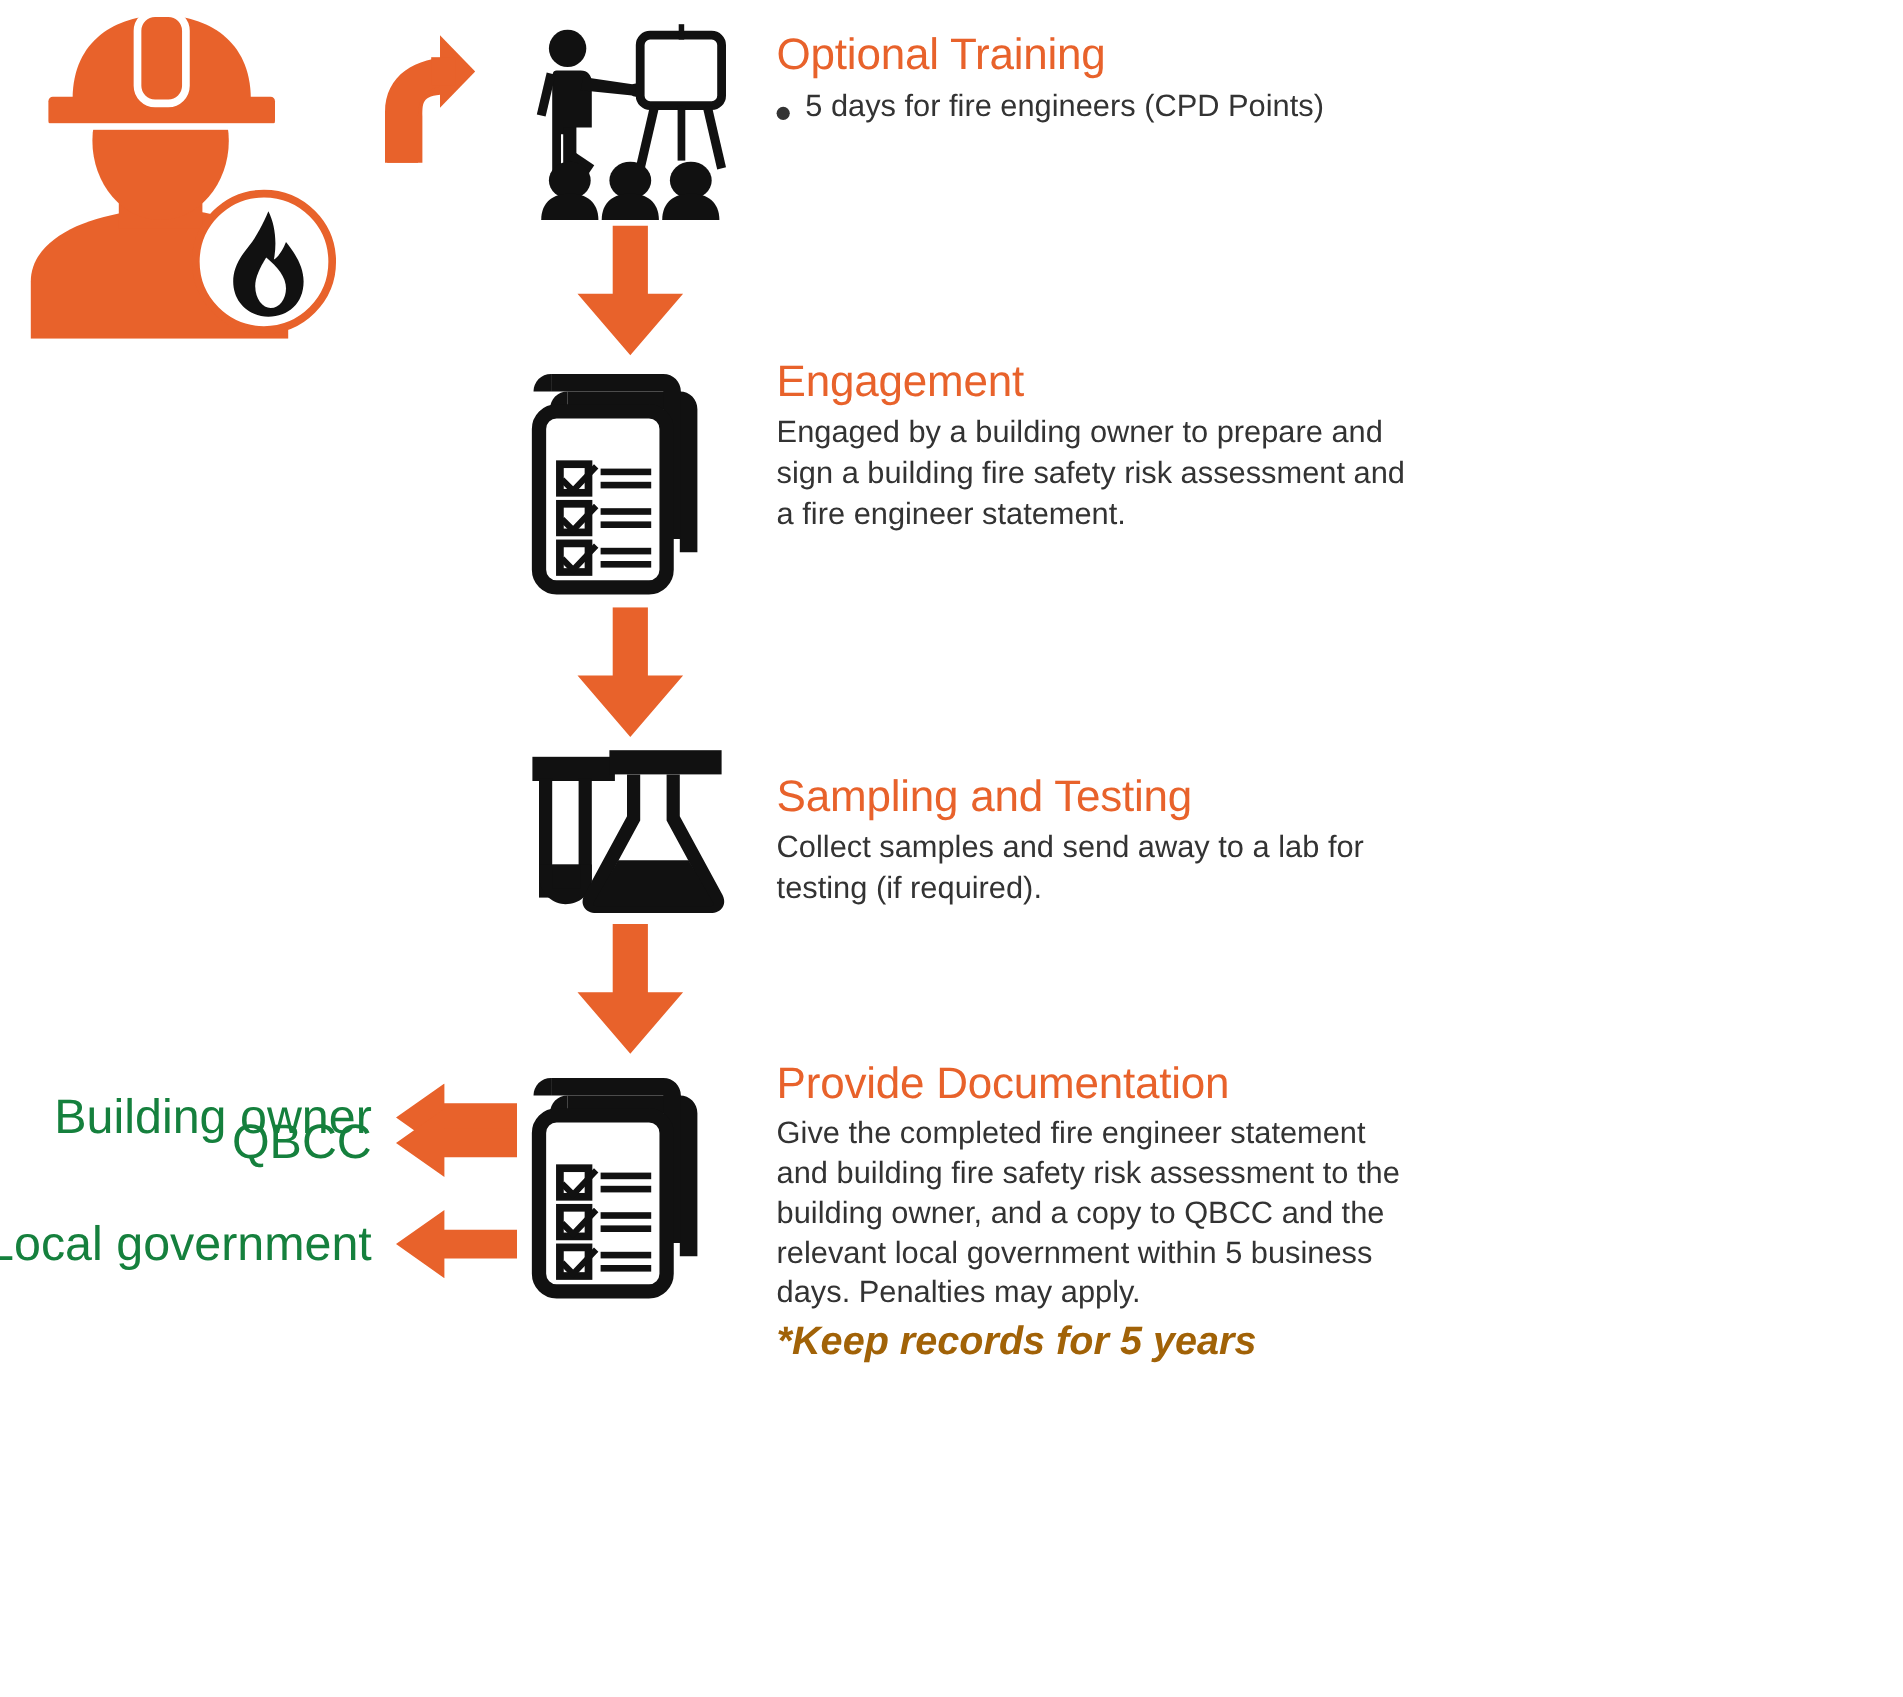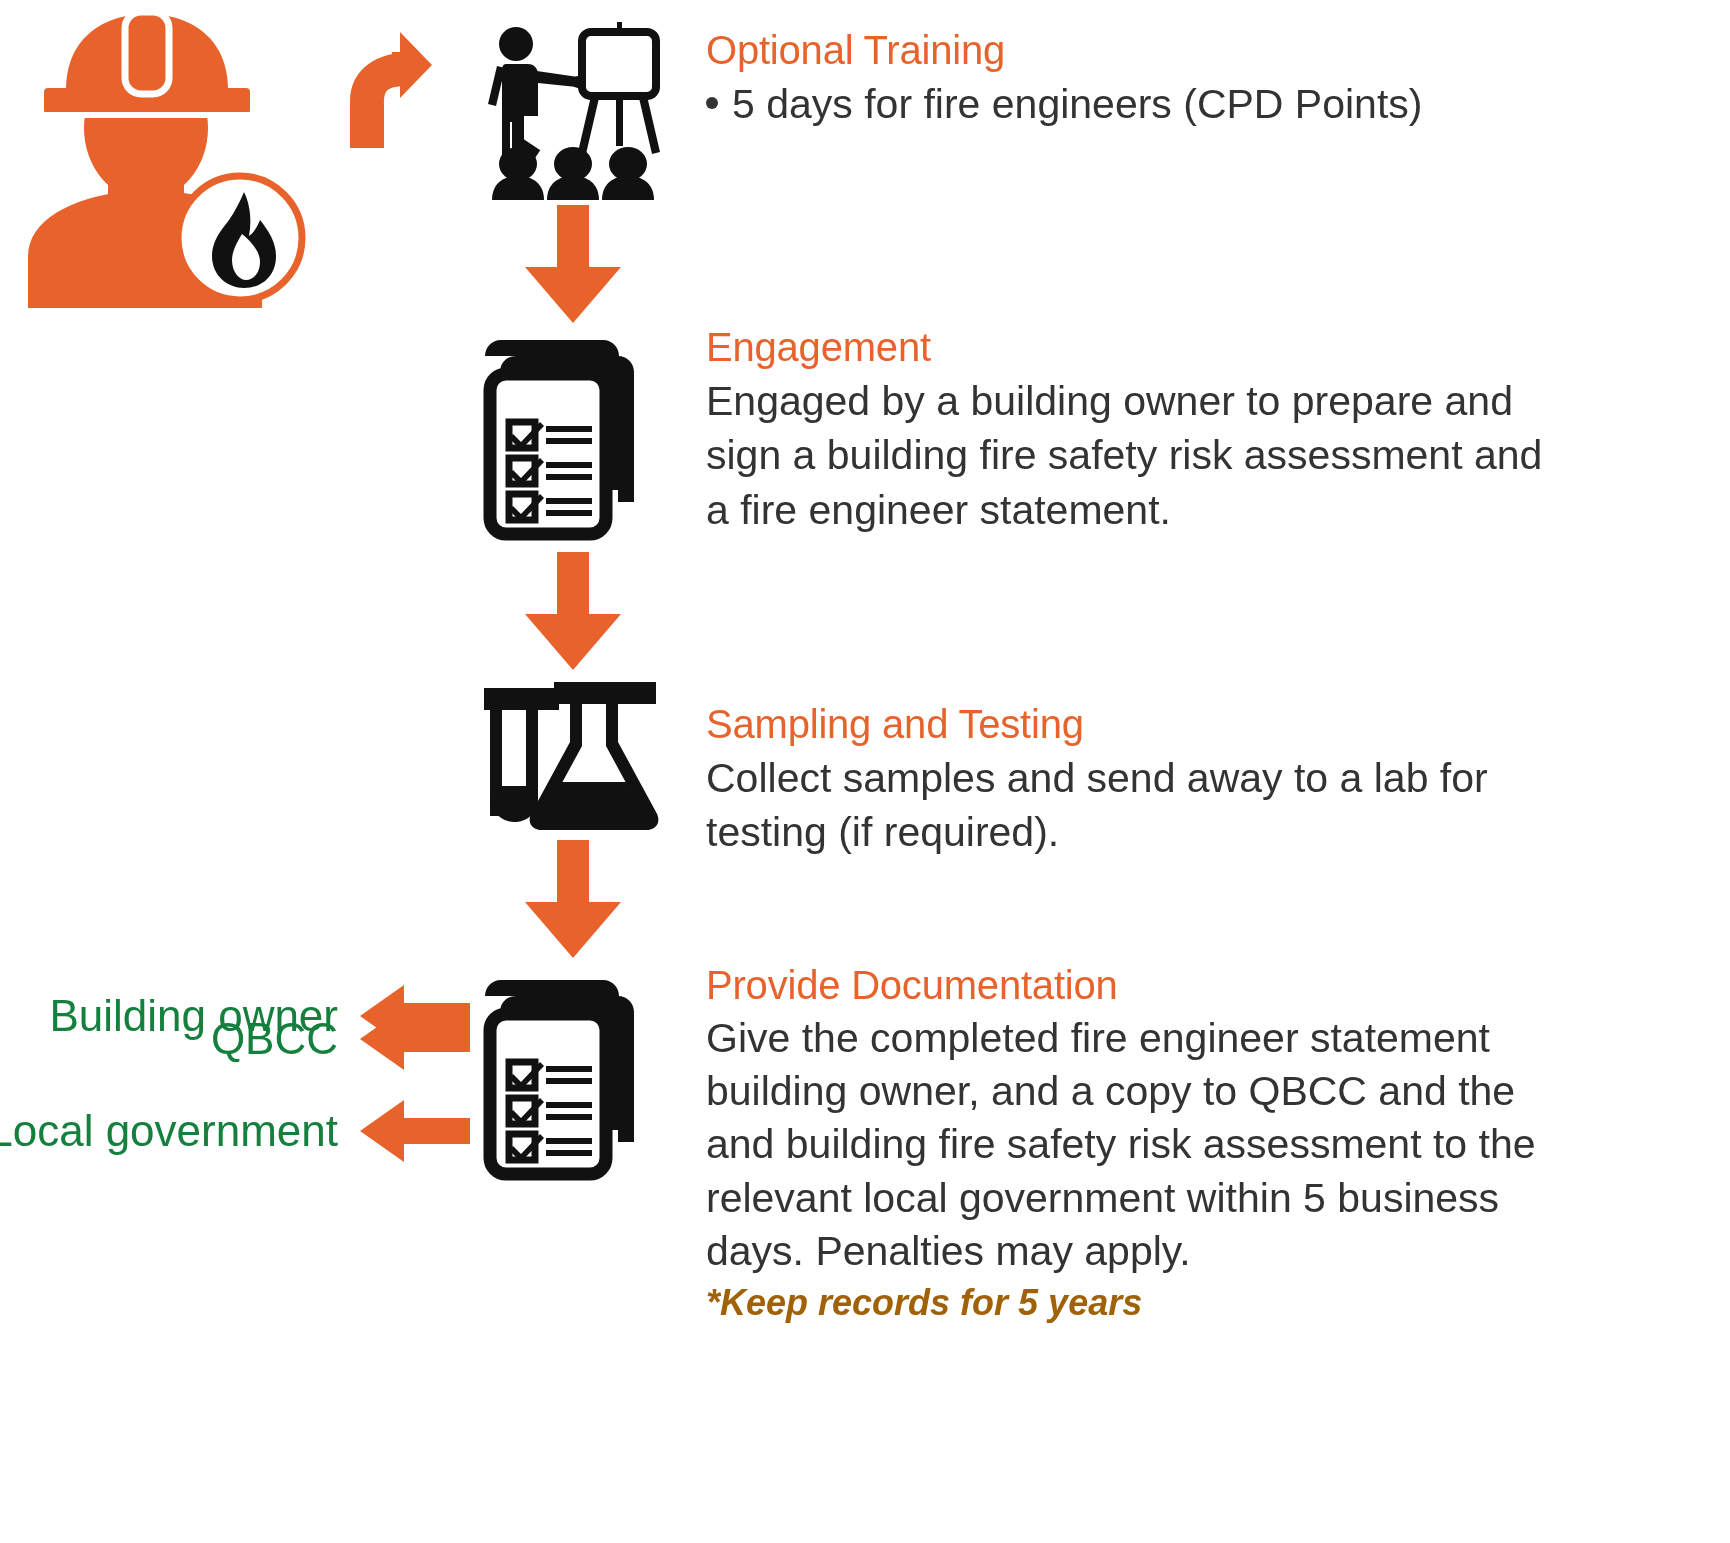--- a/index.html
+++ b/index.html
@@ -35,21 +35,21 @@
     font-weight:normal;
     font-size:40px;
     line-height:1.12;
     letter-spacing:-0.2px;
     margin:0 0 4px 0;
     white-space:nowrap;
     font-family:"Liberation Sans", sans-serif;
   }
   .step-body {
     color:#333333;
-    font-size:41px;
+    font-size:28px;
     line-height:1.33;
     margin:0;
     font-family:"Liberation Sans", sans-serif;
     font-weight:normal;
   }
   .step-body.tight { line-height:1.30; }
   .bullet-line { display:flex; align-items:flex-start; }
   .bullet-dot {
     display:inline-block;
     width:12px; height:12px; border-radius:50%;
@@ -250,22 +250,22 @@
         <path d="M37 176 L45 184 L64 164 L68 168 L45 192 L33 180 Z"></path>
         <rect x="70" y="168" width="46" height="6"></rect>
         <rect x="70" y="180" width="46" height="6"></rect>
       </g>
     </svg>
   </div>
 
   <div class="step-text" style="left:706px; top:963px; width:1024px;">
     <div class="step-title">Provide Documentation</div>
     <div class="step-body tight">Give the completed fire engineer statement</div>
+    <div class="step-body tight">and building fire safety risk assessment to the</div>
     <div class="step-body tight">building owner, and a copy to QBCC and the</div>
-    <div class="step-body tight">and building fire safety risk assessment to the</div>
     <div class="step-body tight">relevant local government within 5 business</div>
     <div class="step-body tight">days.  Penalties may apply.</div>
     <span class="note-italic">*Keep records for 5 years</span>
   </div>
 
   <div class="recip-row" style="left:0px; top:985px;">
     <span class="recip-label">Building owner</span>
     <svg class="left-arrow" viewBox="0 0 110 62" aria-hidden="true">
       <path d="M0 31 L44 0 L44 18 L110 18 L110 44 L44 44 L44 62 Z" fill="#E8622B"></path>
     </svg>

